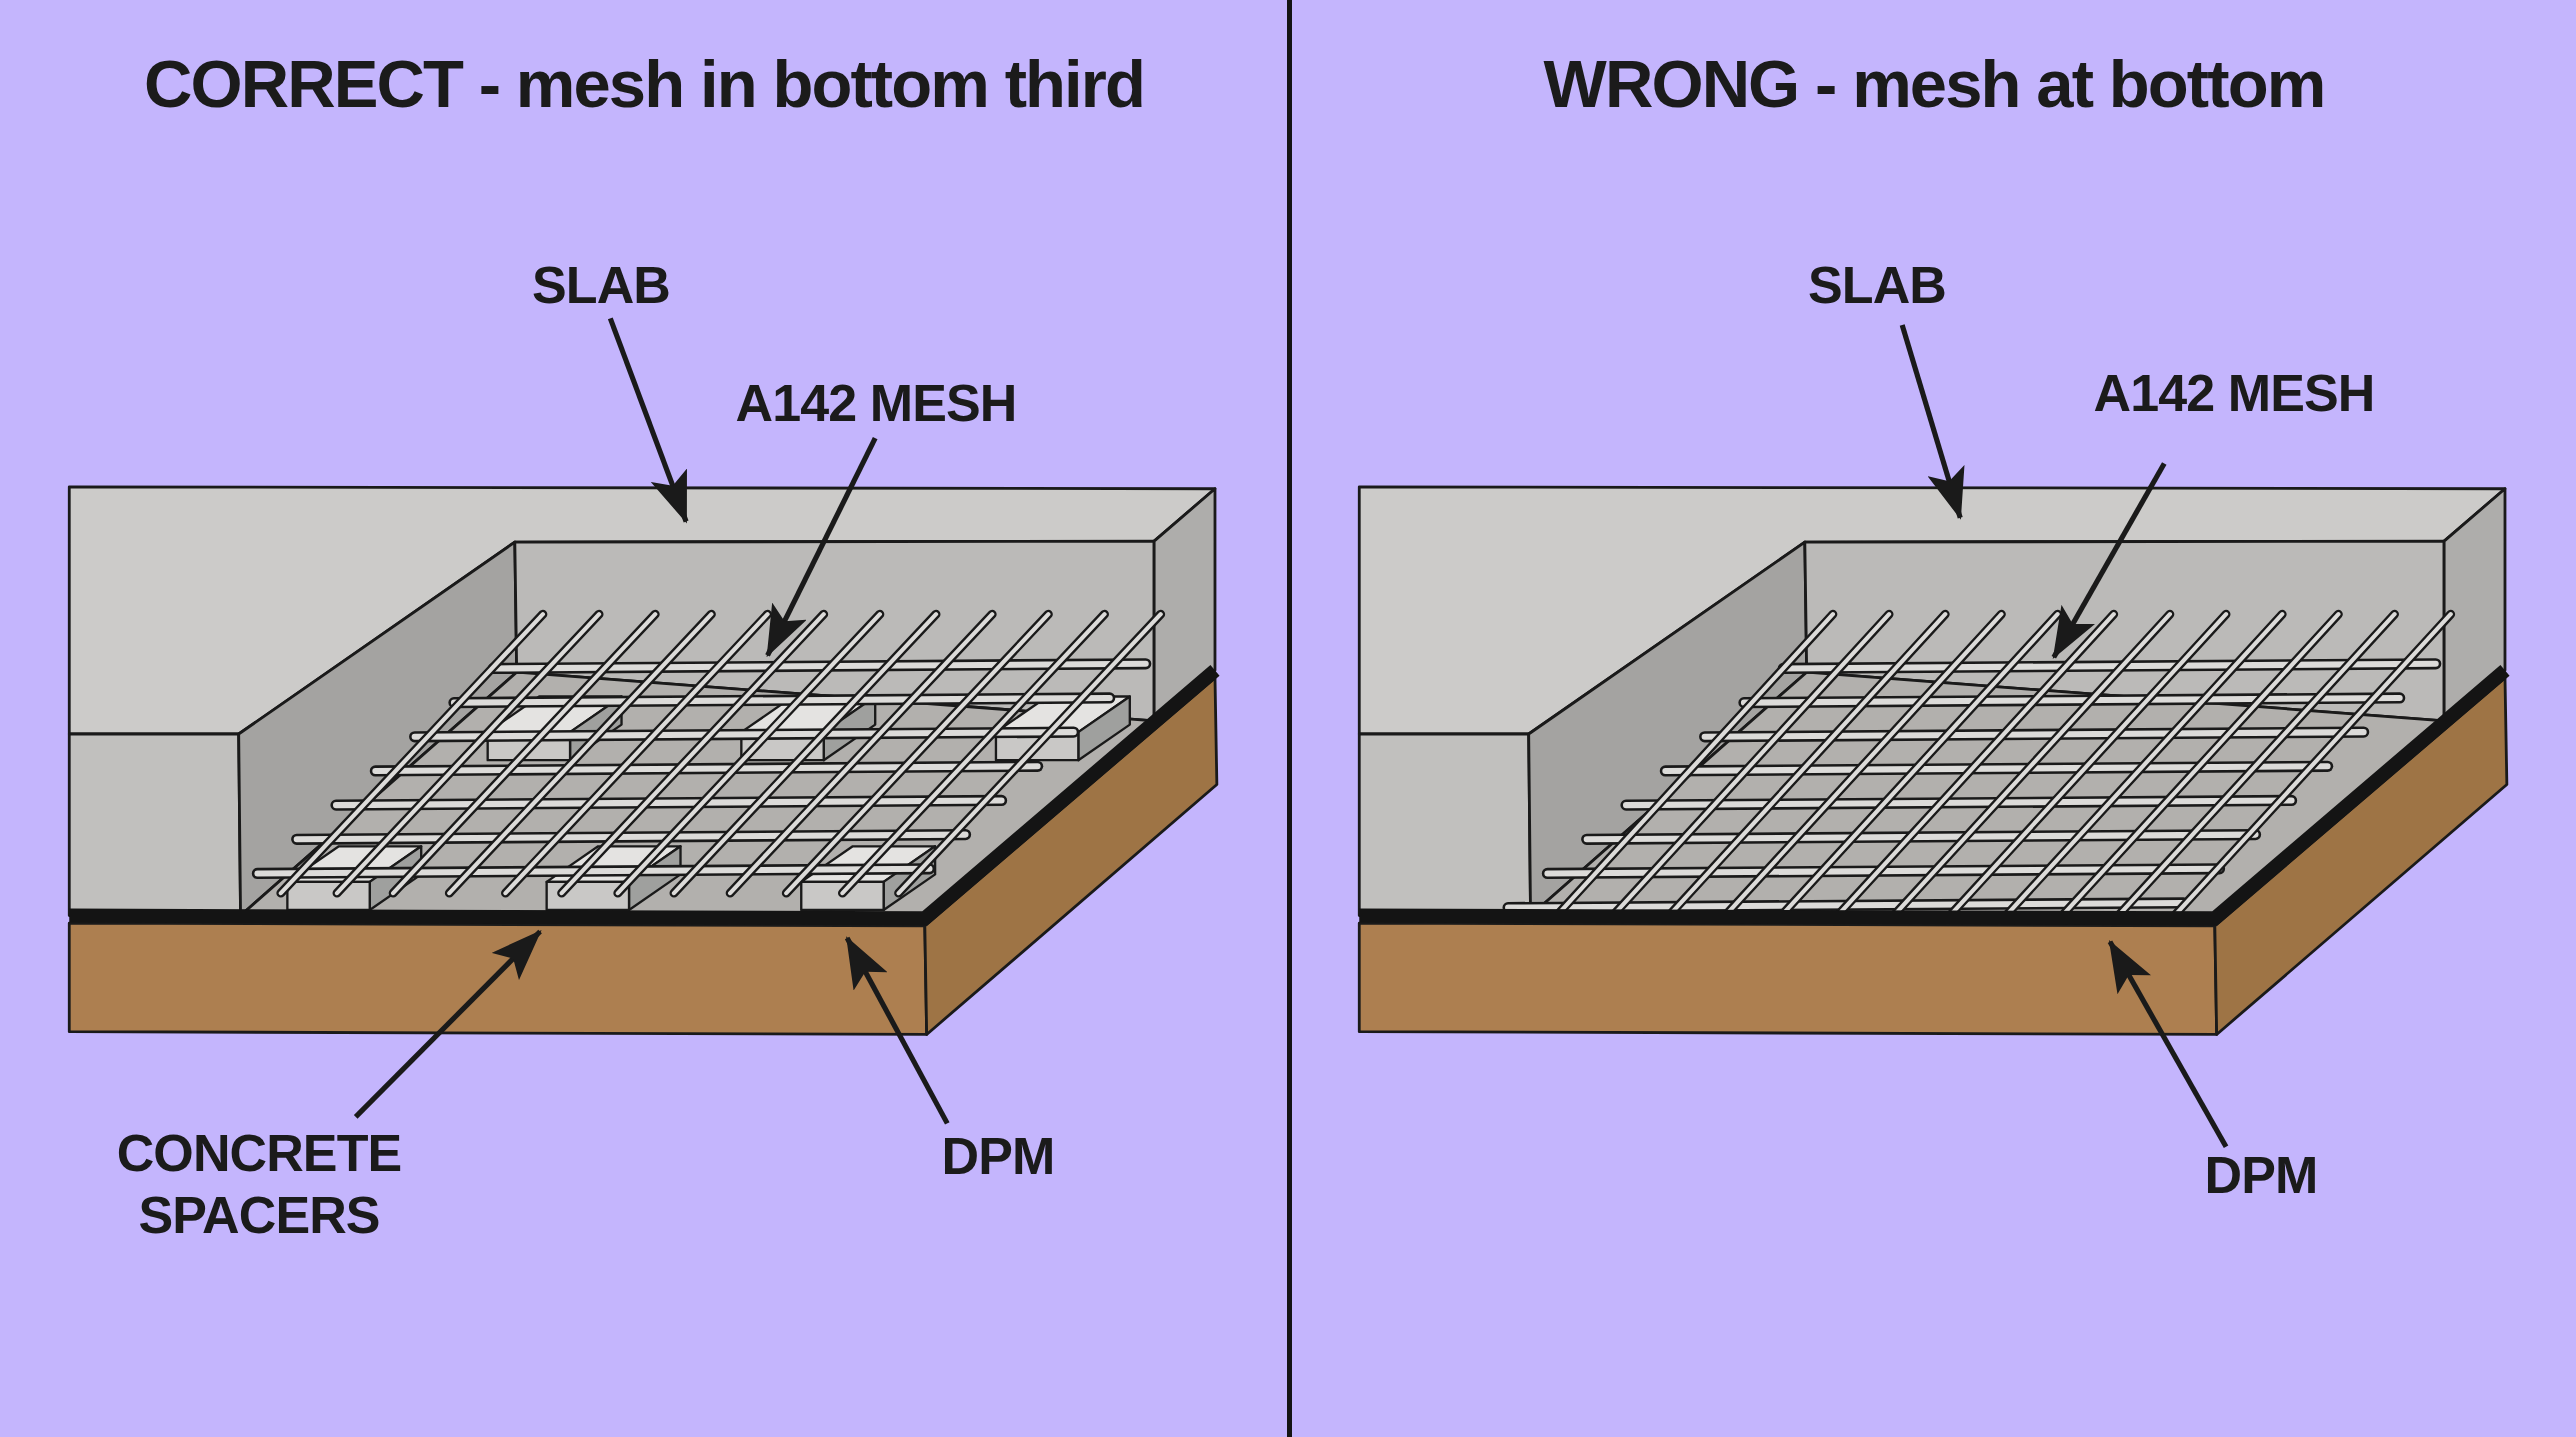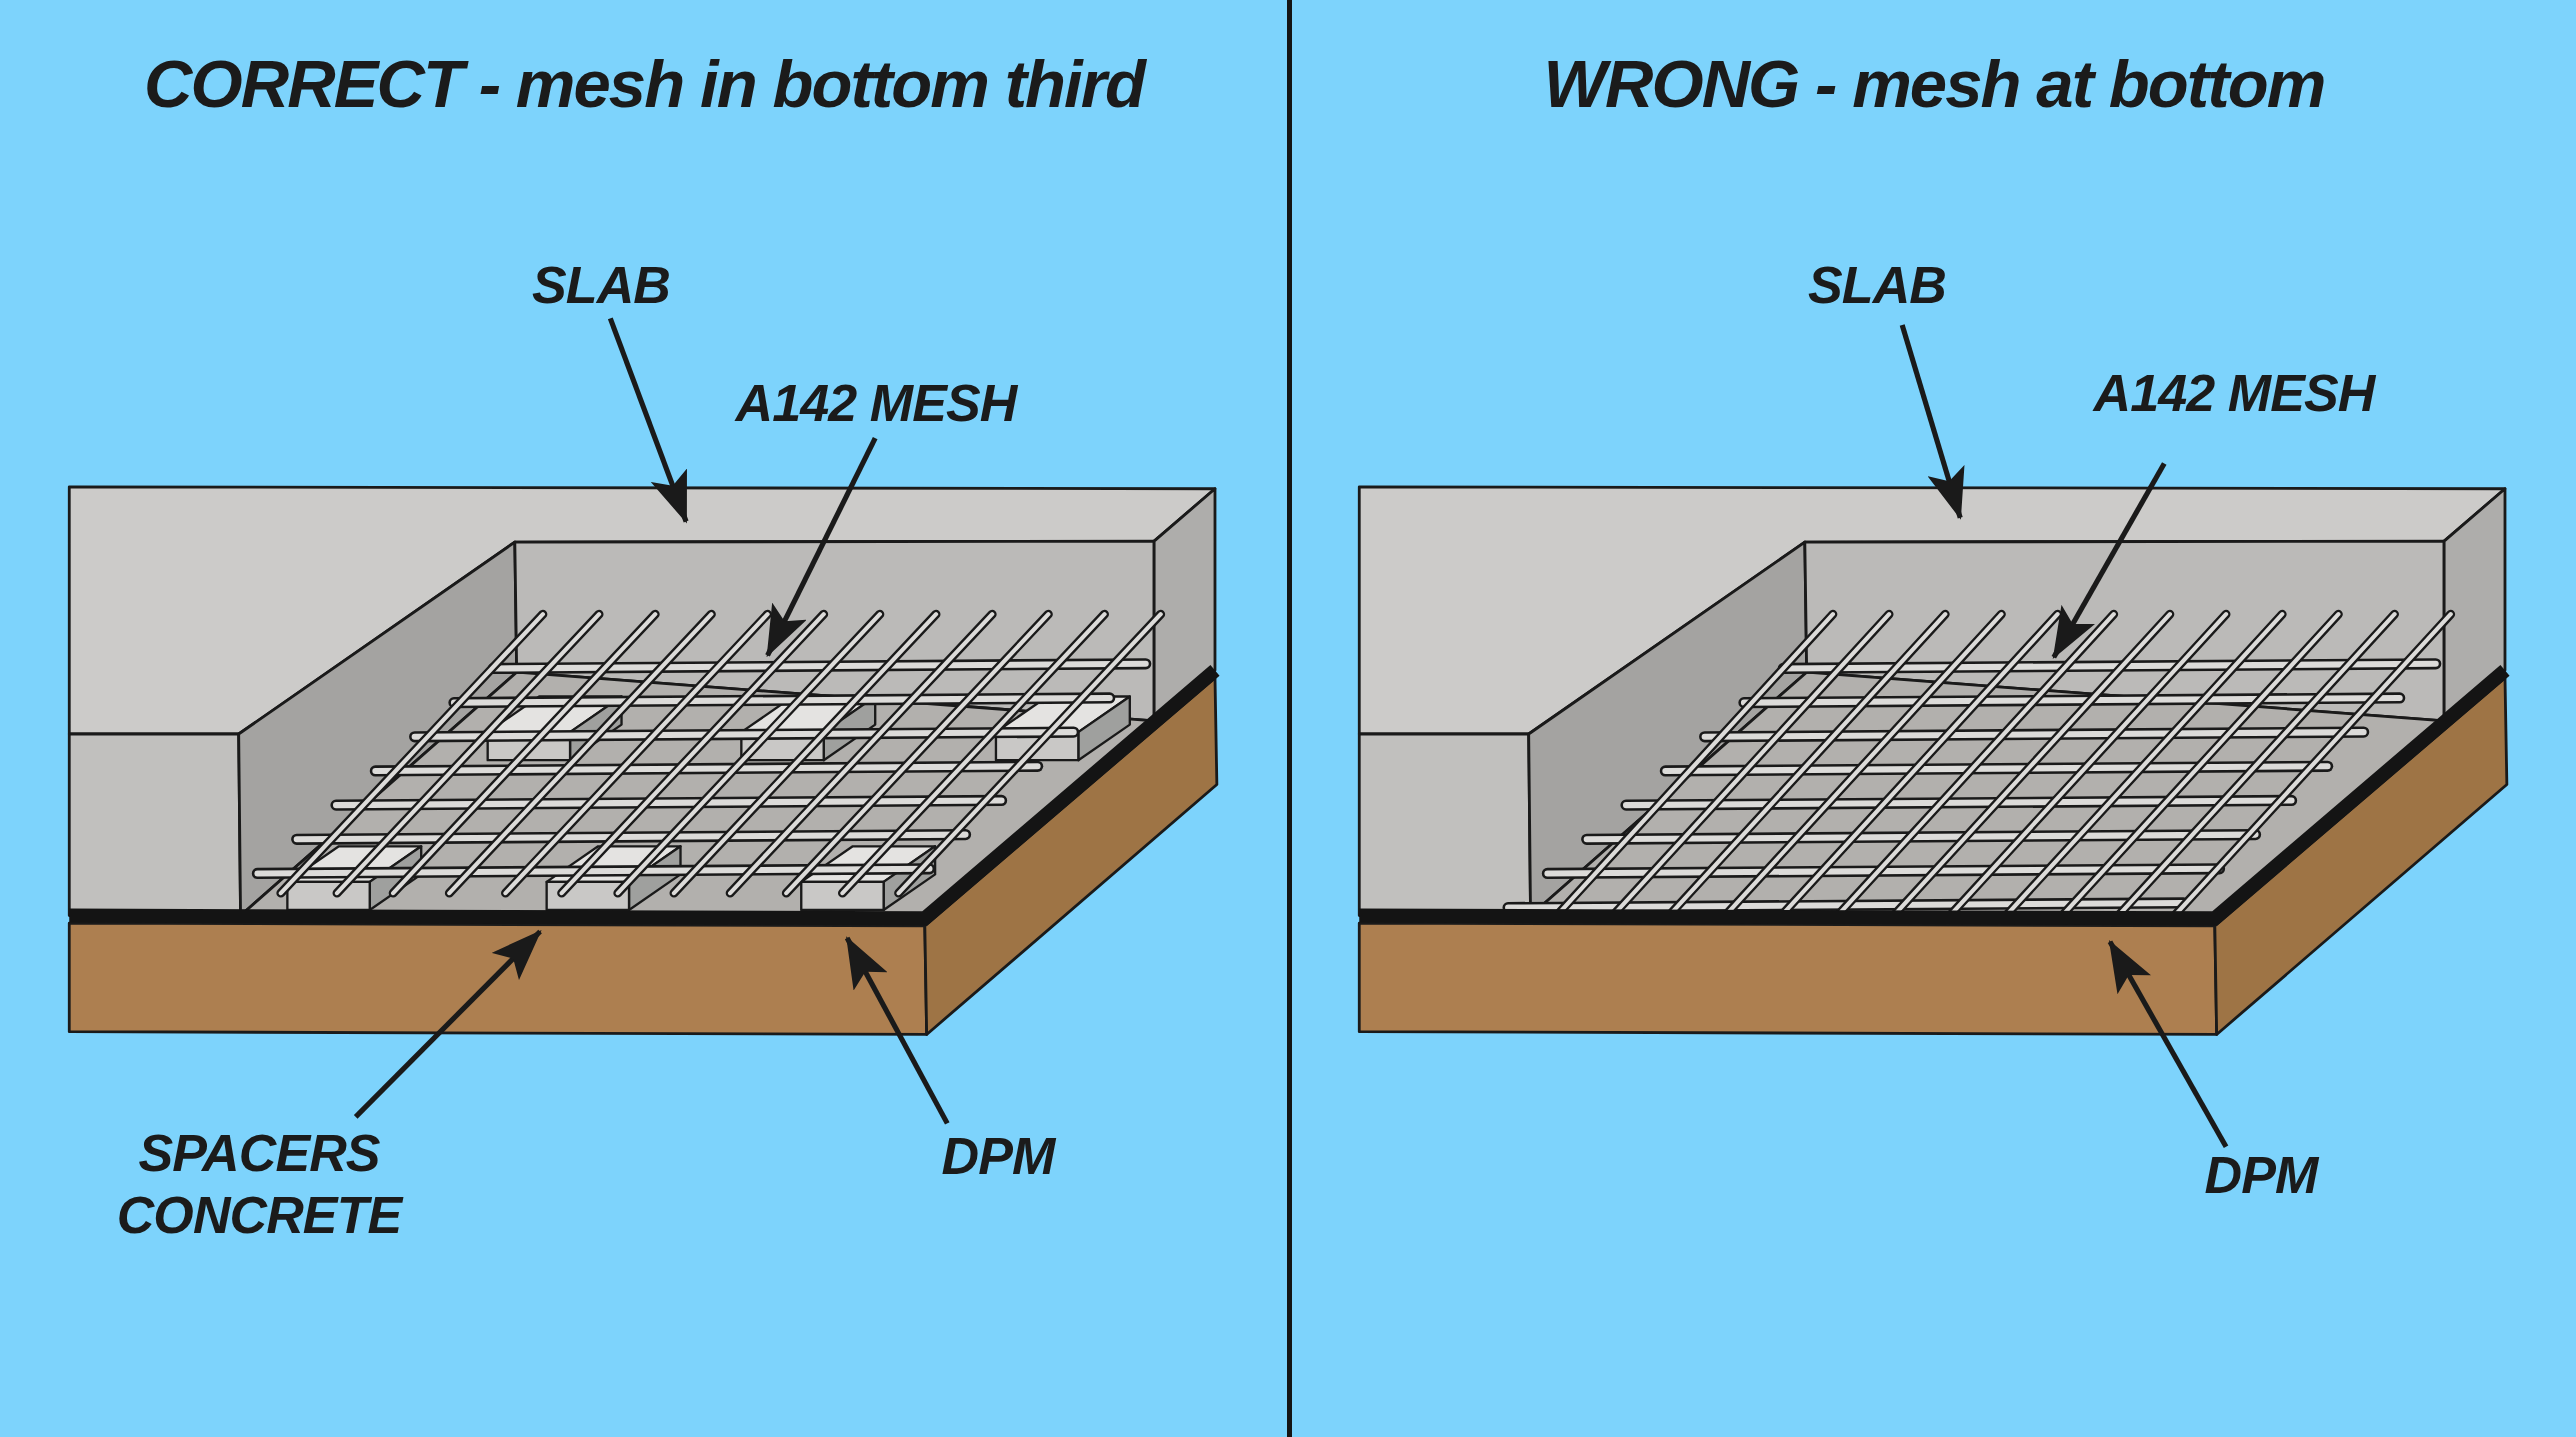--- a/index.html
+++ b/index.html
@@ -16,21 +16,21 @@
     position:absolute;transform:translate(-50%,-50%);
     font-size:52px;font-weight:bold;letter-spacing:-0.9px;line-height:62px;
     color:#1b1b1b;white-space:nowrap;text-align:center;
   }
   .label span{display:block;}
   .divider{position:absolute;top:0;left:1287px;width:4.7px;height:1438px;background:#141414;}
 </style>
 </head>
 <body>
 
-<div class="stage" style="background: #7dd3fc; font-style: italic;">
+<div class="stage" style="background: #c4b5fd;">
 
   <section class="panel" style="left:0;">
     <svg class="diagram" id="svg-left" viewBox="0 0 1376 1536">
         <polygon points="74,520 1298,522 1233,578 550,579 255,784 74,784" fill="#cccbc9" stroke="#1a1a1a" stroke-width="3" stroke-linejoin="round"></polygon>
         <polygon points="74,784 255,784 257,978 74,978" fill="#c1c0be" stroke="#1a1a1a" stroke-width="3" stroke-linejoin="round"></polygon>
         <polygon points="255,784 550,579 552,718 257,978" fill="#a4a3a1" stroke="#1a1a1a" stroke-width="3" stroke-linejoin="round"></polygon>
         <polygon points="550,579 1233,578 1233,770 552,718" fill="#bbbab8" stroke="#1a1a1a" stroke-width="3" stroke-linejoin="round"></polygon>
         <polygon points="1233,578 1298,522 1298,716 1233,770" fill="#aeadab" stroke="#1a1a1a" stroke-width="3" stroke-linejoin="round"></polygon>
         <polygon points="257,978 552,718 1233,770 990,982" fill="#b2b0ad" stroke="#1a1a1a" stroke-width="3" stroke-linejoin="round"></polygon>
         <polygon points="521,782 576,744 664,744 609,782" fill="#e4e3e1" stroke="#1a1a1a" stroke-width="2.5" stroke-linejoin="round"></polygon>
@@ -99,22 +99,22 @@
         </defs>
         <line x1="652" y1="340" x2="733" y2="557" stroke="#1a1a1a" stroke-width="5.5" stroke-linecap="butt" marker-end="url(#left-head)"></line>
         <line x1="935" y1="468" x2="820" y2="700" stroke="#1a1a1a" stroke-width="5.5" stroke-linecap="butt" marker-end="url(#left-head)"></line>
         <line x1="380" y1="1193" x2="577" y2="995" stroke="#1a1a1a" stroke-width="5.5" stroke-linecap="butt" marker-end="url(#left-head)"></line>
         <line x1="1012" y1="1200" x2="905" y2="1002" stroke="#1a1a1a" stroke-width="5.5" stroke-linecap="butt" marker-end="url(#left-head)"></line>
       </svg>
     <h1 class="title" style="color: rgb(27, 27, 27);">CORRECT - mesh in bottom third</h1>
     <div class="label" style="left: 601px; top: 285px; color: rgb(27, 27, 27);">SLAB</div>
     <div class="label" style="left: 876px; top: 403px; color: rgb(27, 27, 27);">A142 MESH</div>
     <div class="label" style="left: 259px; top: 1184px; color: rgb(27, 27, 27);">
+      <span>CONCRETE</span>
       <span>SPACERS</span>
-      <span>CONCRETE</span>
     </div>
     <div class="label" style="left: 998px; top: 1156px; color: rgb(27, 27, 27);">DPM</div>
   </section>
 
   <div class="divider"></div>
 
   <section class="panel" style="left:1290px;">
     <svg class="diagram" id="svg-right" viewBox="0 0 1376 1536">
         <polygon points="74,520 1298,522 1233,578 550,579 255,784 74,784" fill="#cccbc9" stroke="#1a1a1a" stroke-width="3" stroke-linejoin="round"></polygon>
         <polygon points="74,784 255,784 257,978 74,978" fill="#c1c0be" stroke="#1a1a1a" stroke-width="3" stroke-linejoin="round"></polygon>

